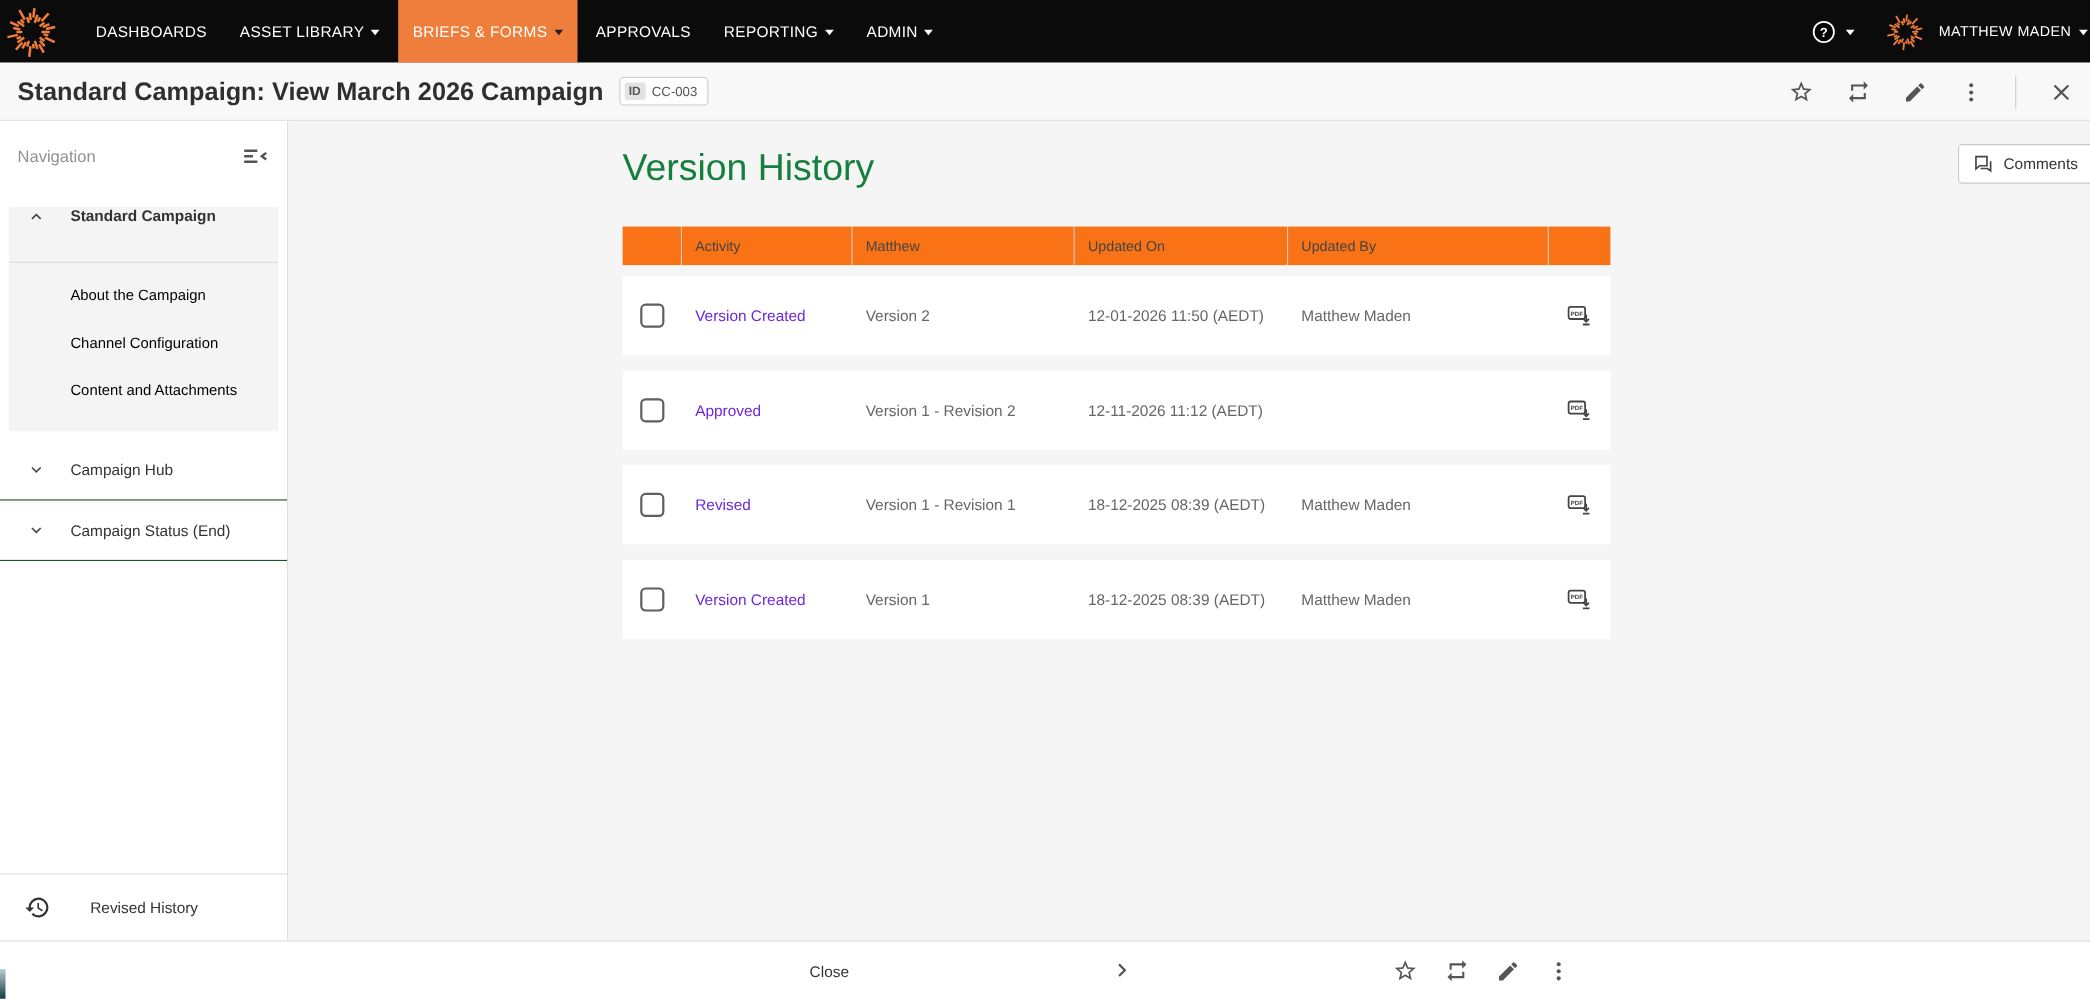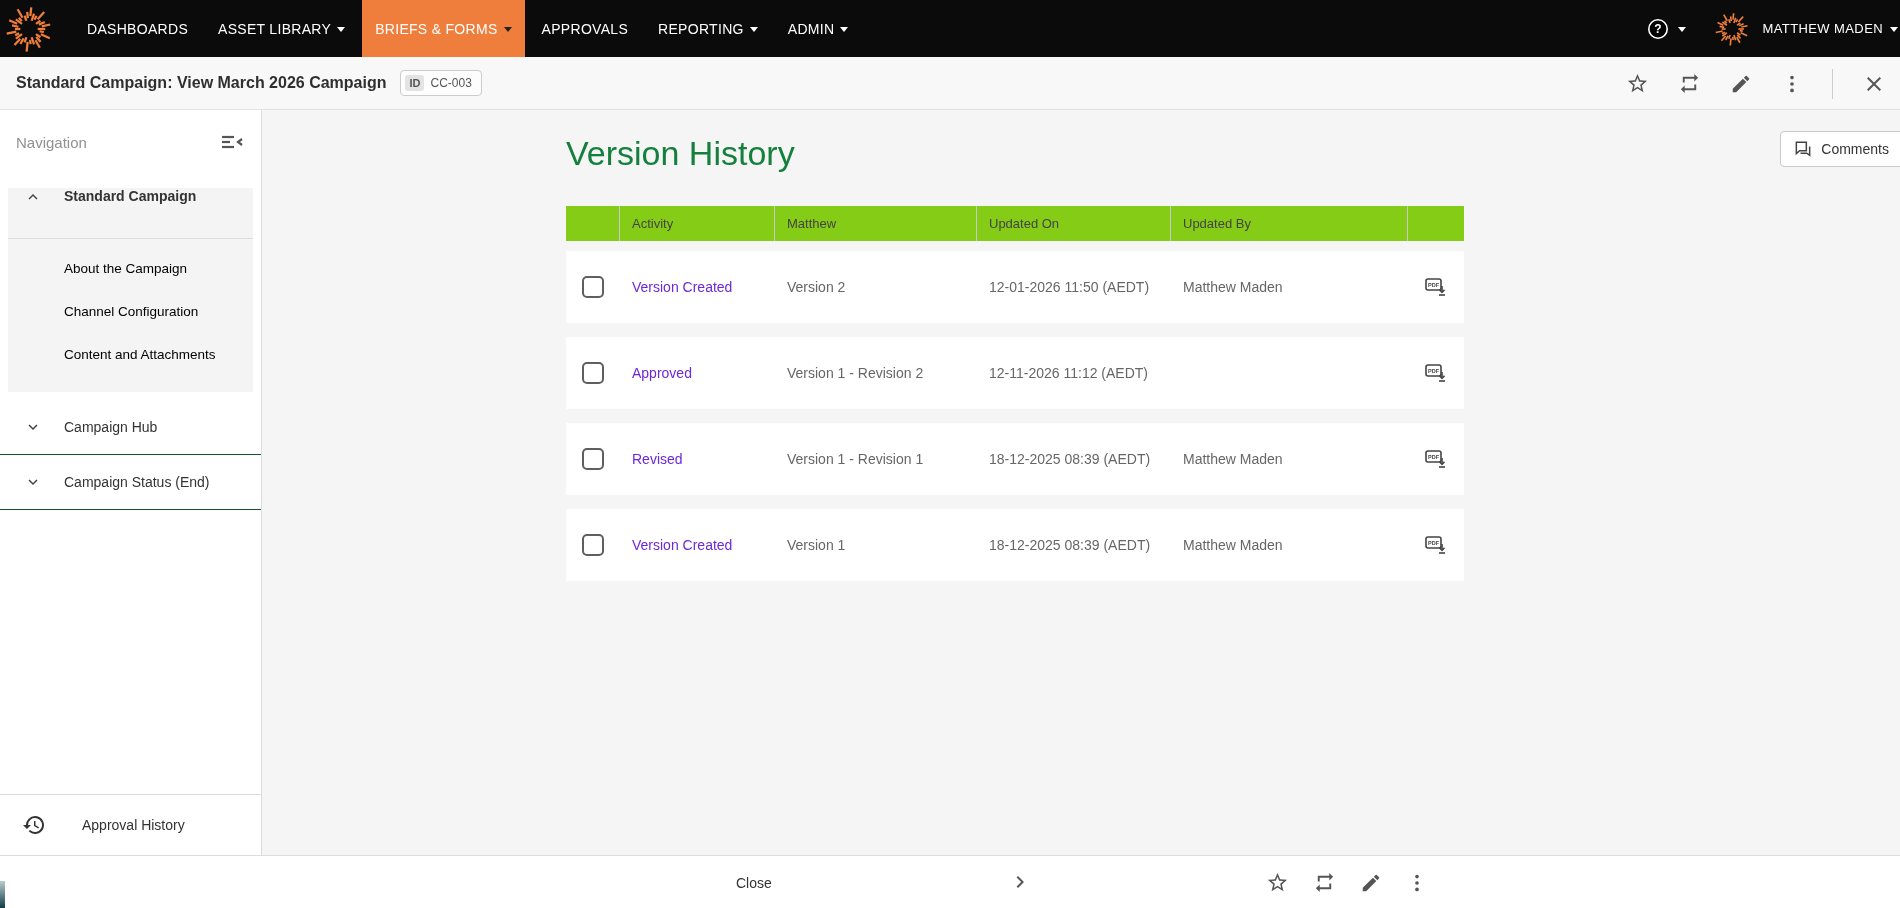--- a/index.html
+++ b/index.html
@@ -13,21 +13,21 @@
   .nav-item.active { background:#ef7d3b; }
   .caret { width:0; height:0; border-left:4.5px solid transparent; border-right:4.5px solid transparent; border-top:5px solid #fff; margin-top:1px; }
   .nav-item.active .caret { border-top-color:#222; }
   .nav-right { position:absolute; right:0; top:0; height:57px; display:flex; align-items:center; gap:10px; padding-right:0; }
   .help-wrap { display:flex; align-items:center; gap:8px; margin-right:16px; cursor:pointer; }
   .avatar { width:40px; height:40px; border-radius:50%; display:flex; align-items:center; justify-content:center; }
   .user-name { font-size:13px; letter-spacing:.4px; white-space:nowrap; display:flex; align-items:center; gap:7px; cursor:pointer; padding-right:2px; }
 
   
   .titlebar { position:relative; height:53px; background:#f8f8f8; border-bottom:1px solid #e2e2e2; display:flex; align-items:center; }
-  .page-title { font-size:16px; font-weight:600; color:#2f2f2f; margin-left:16px; white-space:nowrap; }
+  .page-title { font-size:23px; font-weight:600; color:#2f2f2f; margin-left:16px; white-space:nowrap; }
   .id-badge { display:flex; align-items:center; gap:6px; border:1px solid #ccc; border-radius:4px; background:#fdfdfd; padding:4px 9px 4px 4px; margin-left:14px; }
   .id-chip { background:#e3e3e3; color:#555; font-size:11px; font-weight:600; border-radius:3px; padding:2px 4px; }
   .id-value { font-size:12px; color:#555; }
   .titlebar-actions { position:absolute; right:0; top:0; height:53px; display:flex; align-items:center; gap:29px; padding-right:14px; }
   .icon-btn { background:none; border:none; cursor:pointer; display:flex; align-items:center; justify-content:center; padding:0; }
   .v-divider { width:1px; height:30px; background:#ccc; }
 
   
   .body-wrap { display:flex; height:745px; }
 
@@ -51,21 +51,21 @@
   .sidebar-footer .hist { margin-left:22px; }
   .sidebar-footer-label { font-size:14px; color:#333; margin-left:36px; }
 
   
   .main { position:relative; flex:1; background:#f5f5f5; overflow:hidden; }
   .comments-btn { position:absolute; top:21px; right:-6px; background:#fff; border:1px solid #c9c9c9; border-radius:4px; display:flex; align-items:center; gap:8px; padding:7px 16px 7px 12px; font-size:14px; color:#333; cursor:pointer; }
   .main-heading { position:absolute; left:304px; top:24px; font-size:34px; font-weight:300; color:#15803d; }
 
   .vh-table { position:absolute; left:304px; top:96px; width:898px; }
   .grid-row { display:grid; grid-template-columns:54px 155px 202px 194px 237px 56px; }
-  .thead { background:#84cc16; height:35px; }
+  .thead { background:#f97316; height:35px; }
   .th { display:flex; align-items:center; padding-left:12px; font-size:13px; color:#444; border-right:1px solid #c9c9c9; }
   .th:last-child { border-right:none; }
   .rows { margin-top:10px; }
   .trow { background:#fff; height:72px; margin-bottom:14px; align-items:center; }
   .td { display:flex; align-items:center; padding-left:12px; font-size:14px; color:#666; height:100%; }
   .td.center { justify-content:center; padding-left:0; }
   .td.activity { color:#6d28d9; font-weight:500; }
   .checkbox { width:22px; height:22px; border:2px solid #5f5f5f; border-radius:5px; background:#fff; cursor:pointer; }
   .pdf-btn { background:none; border:none; cursor:pointer; padding:0; display:flex; }
 
@@ -276,21 +276,21 @@
       <span class="side-section-label">Campaign Status (End)</span>
     </div>
 
     <div class="sidebar-spacer"></div>
 
     <div class="sidebar-footer">
       <svg class="hist" width="24" height="24" viewBox="0 0 24 24" fill="#333">
         <path d="M13 3a9 9 0 0 0-9 9H1l3.89 3.89.07.14L9 12H6a7 7 0 1 1 2.05 4.95l-1.42 1.42A9 9 0 1 0 13 3z"></path>
         <path d="M12 8v5l4.28 2.54.72-1.21-3.5-2.08V8H12z"></path>
       </svg>
-      <span class="sidebar-footer-label">Approval History</span>
+      <span class="sidebar-footer-label">Revised History</span>
     </div>
   </div>
 
   <div class="main">
     <button class="comments-btn">
       <svg width="20" height="20" viewBox="0 0 24 24" fill="none" stroke="#444" stroke-width="1.8">
         <path d="M4 4h12v10h-8l-4 3.5z"></path>
         <path d="M20 9v10.5L16.5 17H9"></path>
       </svg>
       <span>Comments</span>

